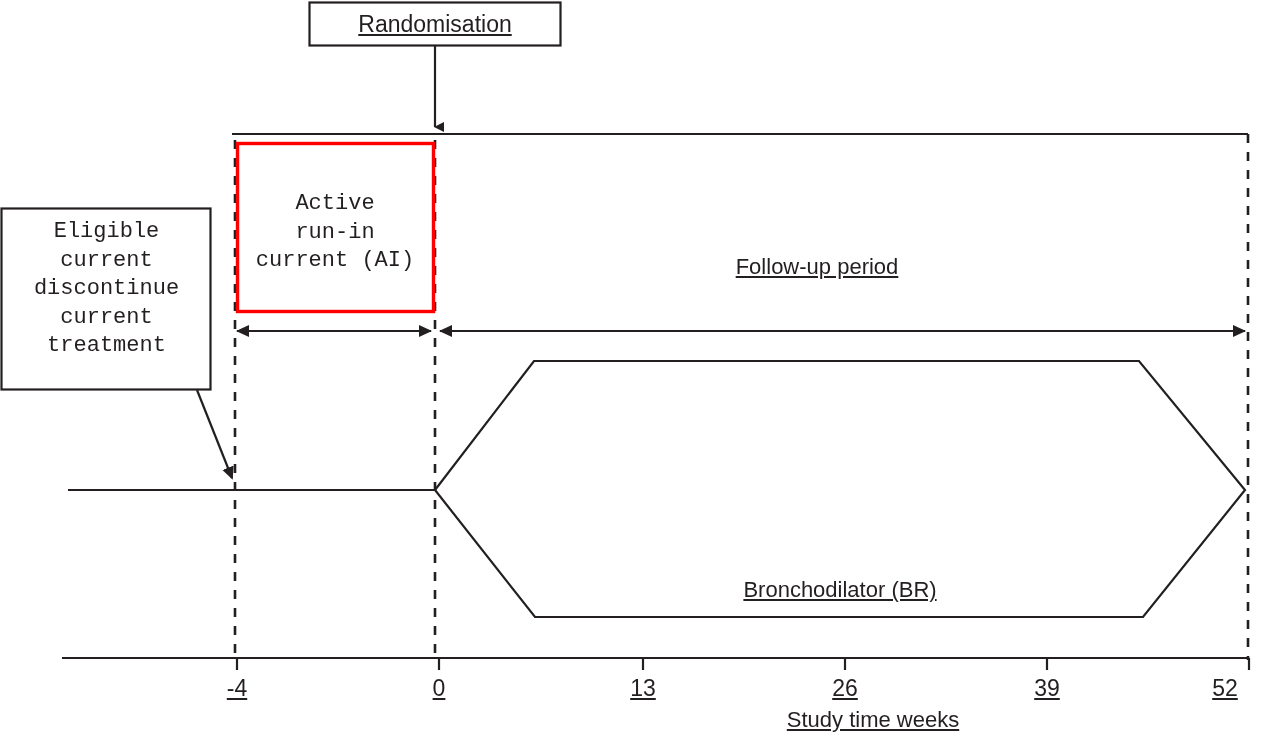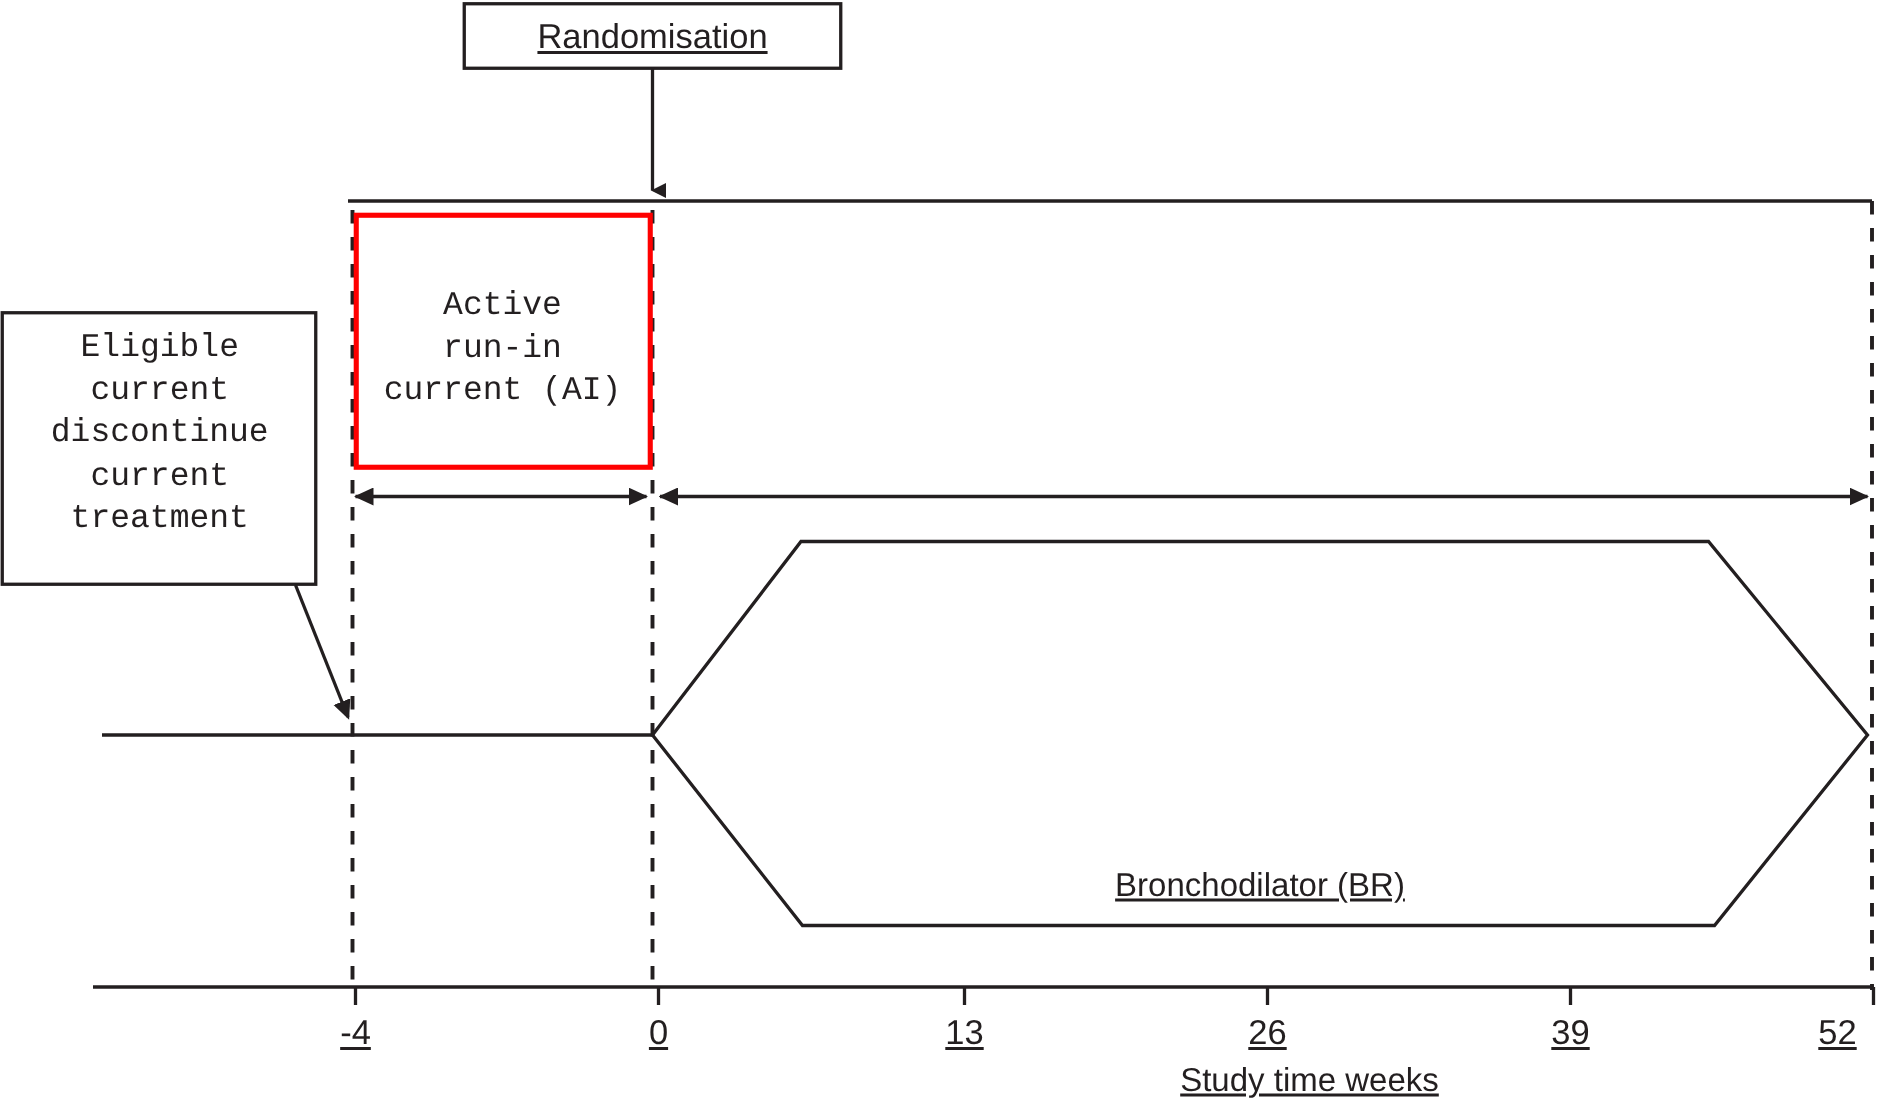--- a/index.html
+++ b/index.html
@@ -115,20 +115,21 @@
     <div>current</div>
     <div>treatment</div>
   </div>
 
   <div class="box-label" style="left:237px; top:190px; width:196px;">
     <div>Active</div>
     <div>run-in</div>
     <div>current (AI)</div>
   </div>
 
+  <div class="txt txt-center lbl-22" style="left:817px; top:253px;">Follow-up period</div>
 
 
   <div class="txt txt-center lbl-22" style="left:840px; top:576px;">Bronchodilator (BR)</div>
 
   <div class="txt txt-center lbl-23" style="left:237px; top:674px;">-4</div>
   <div class="txt txt-center lbl-23" style="left:439px; top:674px;">0</div>
   <div class="txt txt-center lbl-23" style="left:643px; top:674px;">13</div>
   <div class="txt txt-center lbl-23" style="left:845px; top:674px;">26</div>
   <div class="txt txt-center lbl-23" style="left:1047px; top:674px;text-align:right;">39</div>
   <div class="txt txt-center lbl-23" style="left:1225px; top:674px;">52</div>

